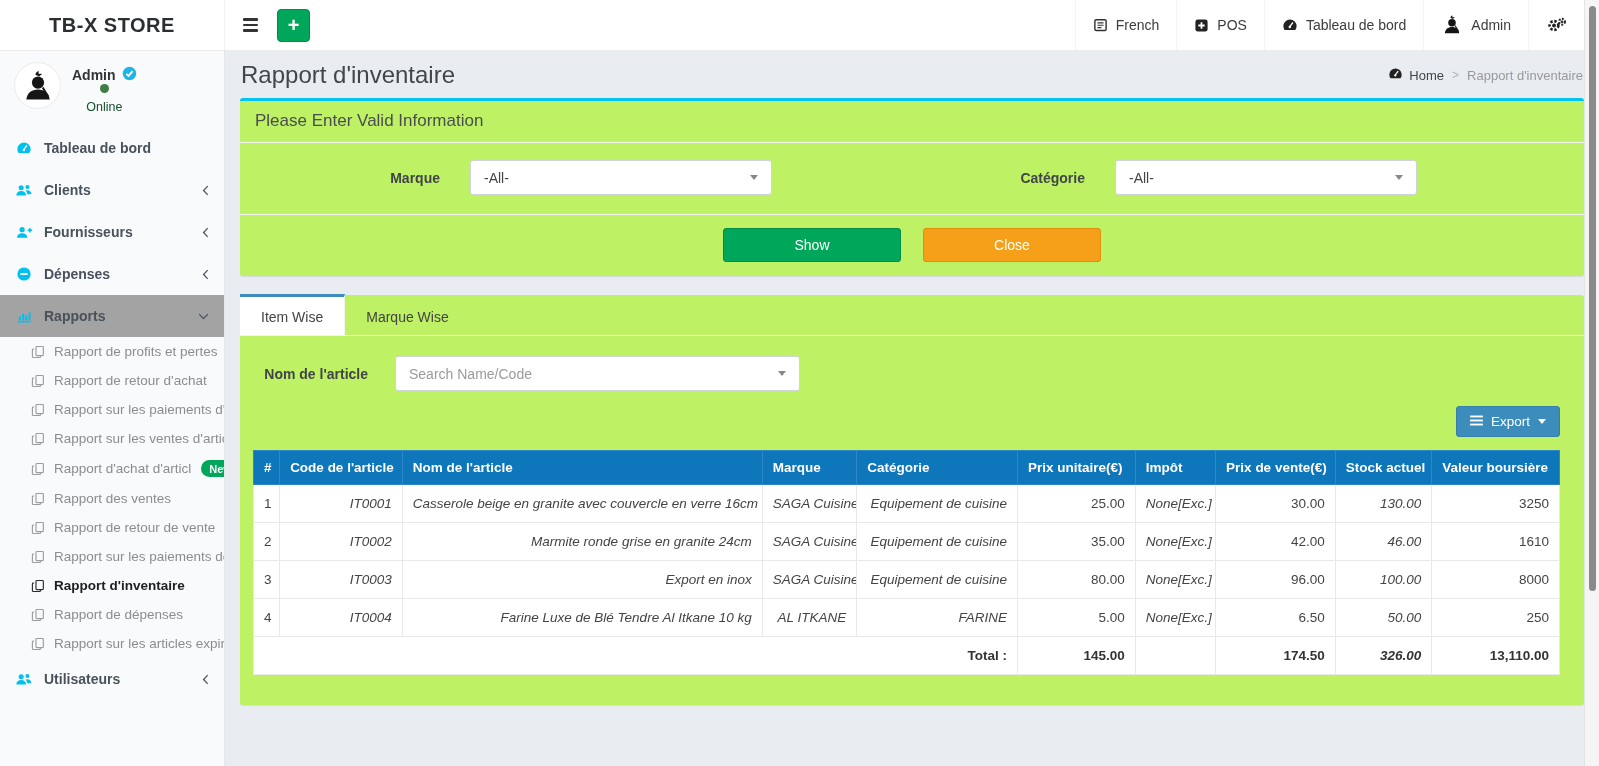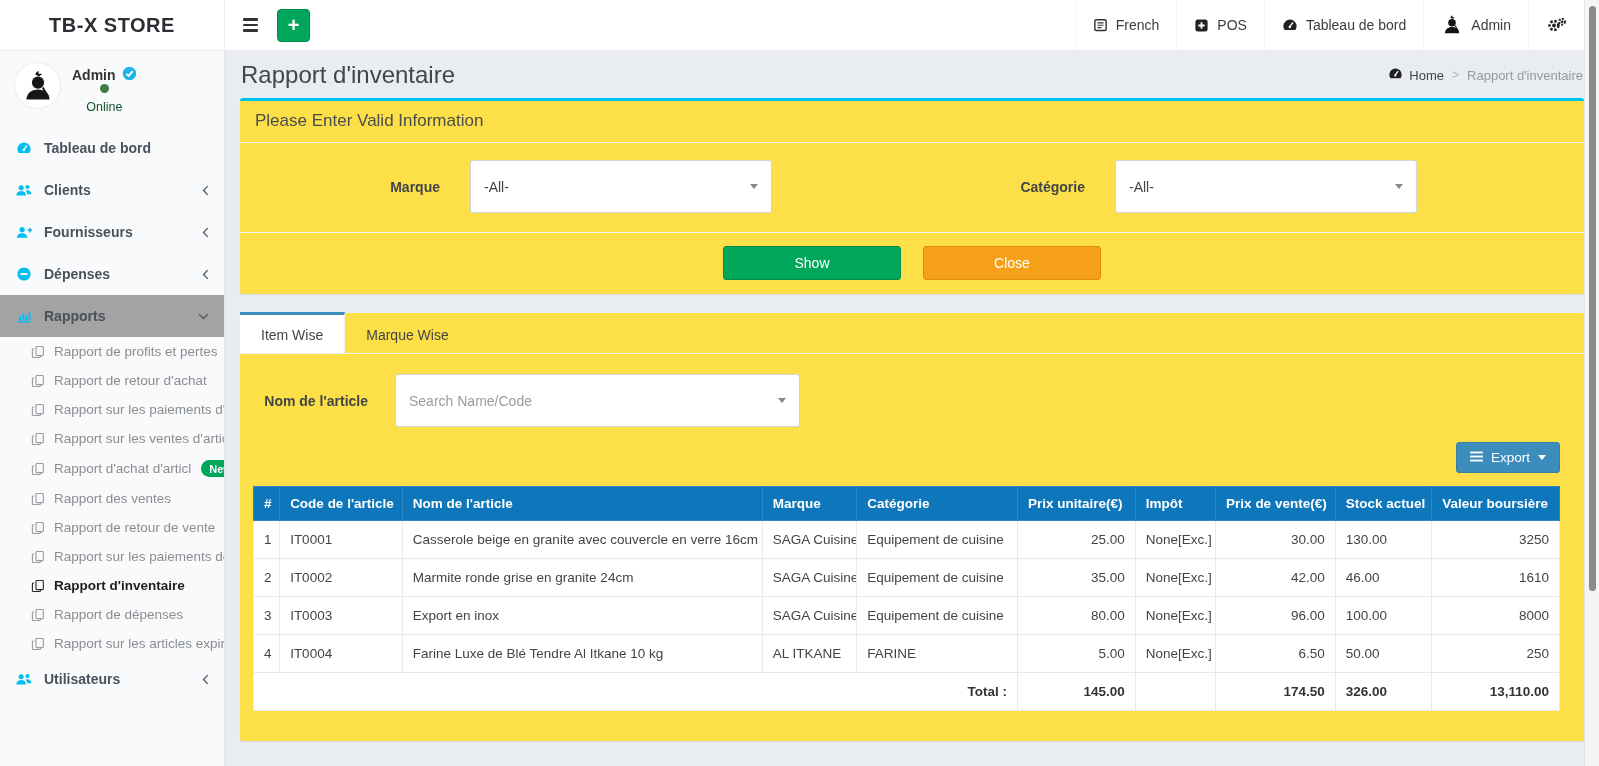--- a/index.html
+++ b/index.html
@@ -51,28 +51,28 @@
 
   
   .content { flex:1; padding:0 15px; min-width:0; overflow:hidden; }
   .content-header { display:flex; align-items:center; justify-content:space-between; padding:10px 1px 9px; }
   .page-title { font-size:24px; color:#42464b; font-weight:normal; }
   .breadcrumb { display:flex; align-items:center; gap:8px; font-size:13px; color:#444; }
   .breadcrumb .crumb-home { display:flex; align-items:center; gap:6px; cursor:pointer; }
   .breadcrumb .sep { color:#b3b3b3; font-size:12px; }
   .breadcrumb .current { color:#999; }
 
-  .box { background:#fde047; border-radius:3px; box-shadow:0 1px 1px rgba(0,0,0,.08); }
+  .box { background:#bef264; border-radius:3px; box-shadow:0 1px 1px rgba(0,0,0,.08); }
   .filter-box { border-top:3px solid #00c4f0; }
   .box-header { padding:10px 15px 11px; font-size:17px; color:#4a4d50; border-bottom:1px solid #f4f4f4; }
   .filter-form { display:flex; padding:17px 0 19px; }
   .form-group { width:50%; display:flex; align-items:center; }
   .form-label { flex:0 0 200px; text-align:right; font-weight:bold; color:#41454a; margin-right:30px; }
   .form-group:nth-child(2) .form-label { flex-basis:173px; }
-  .sel { width:302px; height:53px; border:1px solid #cfd4da; border-radius:3px; background:#fff;
+  .sel { width:302px; height:35px; border:1px solid #cfd4da; border-radius:3px; background:#fff;
          display:flex; align-items:center; padding:0 13px; color:#444; cursor:pointer; }
   .sel .caret { margin-left:auto; width:0; height:0; border-left:4.5px solid transparent;
                 border-right:4.5px solid transparent; border-top:5.5px solid #888; }
   .actions { border-top:1px solid #f4f4f4; padding:13px 0 14px; display:flex; justify-content:center; gap:22px; }
   .btn { width:178px; height:34px; border-radius:3px; color:#fff; font-size:14px; display:flex;
          align-items:center; justify-content:center; cursor:pointer; border:1px solid transparent; }
   .btn-show { background:#00a65a; border-color:#008d4c; }
   .btn-close { background:#f5a018; border-color:#e08e0b; }
 
   .tabs-box { margin-top:19px; padding-bottom:30px; }
@@ -89,21 +89,21 @@
   .btn-export .caret { width:0; height:0; border-left:4px solid transparent; border-right:4px solid transparent;
                        border-top:5px solid #fff; }
 
   .table-wrap { margin:0 24px 0 13px; }
   table { width:100%; border-collapse:collapse; font-size:13.5px; color:#444; table-layout:fixed; }
   thead th { background:#0e76bb; color:#fff; font-weight:bold; text-align:left; padding:9px 10px;
              border:1px solid #2d87c8; white-space:nowrap; overflow:hidden; }
   tbody td { background:#fff; padding:11px 10px; border:1px solid #e9e9e9; white-space:nowrap; overflow:hidden; }
   tfoot td { background:#fff; padding:11px 10px; border:1px solid #e9e9e9; border-top:1px solid #d9d9d9;
              font-weight:bold; color:#333; }
-  .al-r { text-align:right; } .al-c { text-align:center; } .al-l { text-align:left; }
+  .al-r { text-align:right; } .al-c { text-align:center; } .al-l { text-align:right;font-style:italic; }
 
   
   .scrollstrip { position:absolute; top:0; right:0; width:15px; height:766px; background:#f5f5f5; border-left:1px solid #e4e4e4; }
   .scrollthumb { position:absolute; top:6px; right:3.5px; width:7px; height:585px; background:#8a8a8a; border-radius:4px; }
 </style>
 </head>
 <body>
 
 <div class="app">
 

